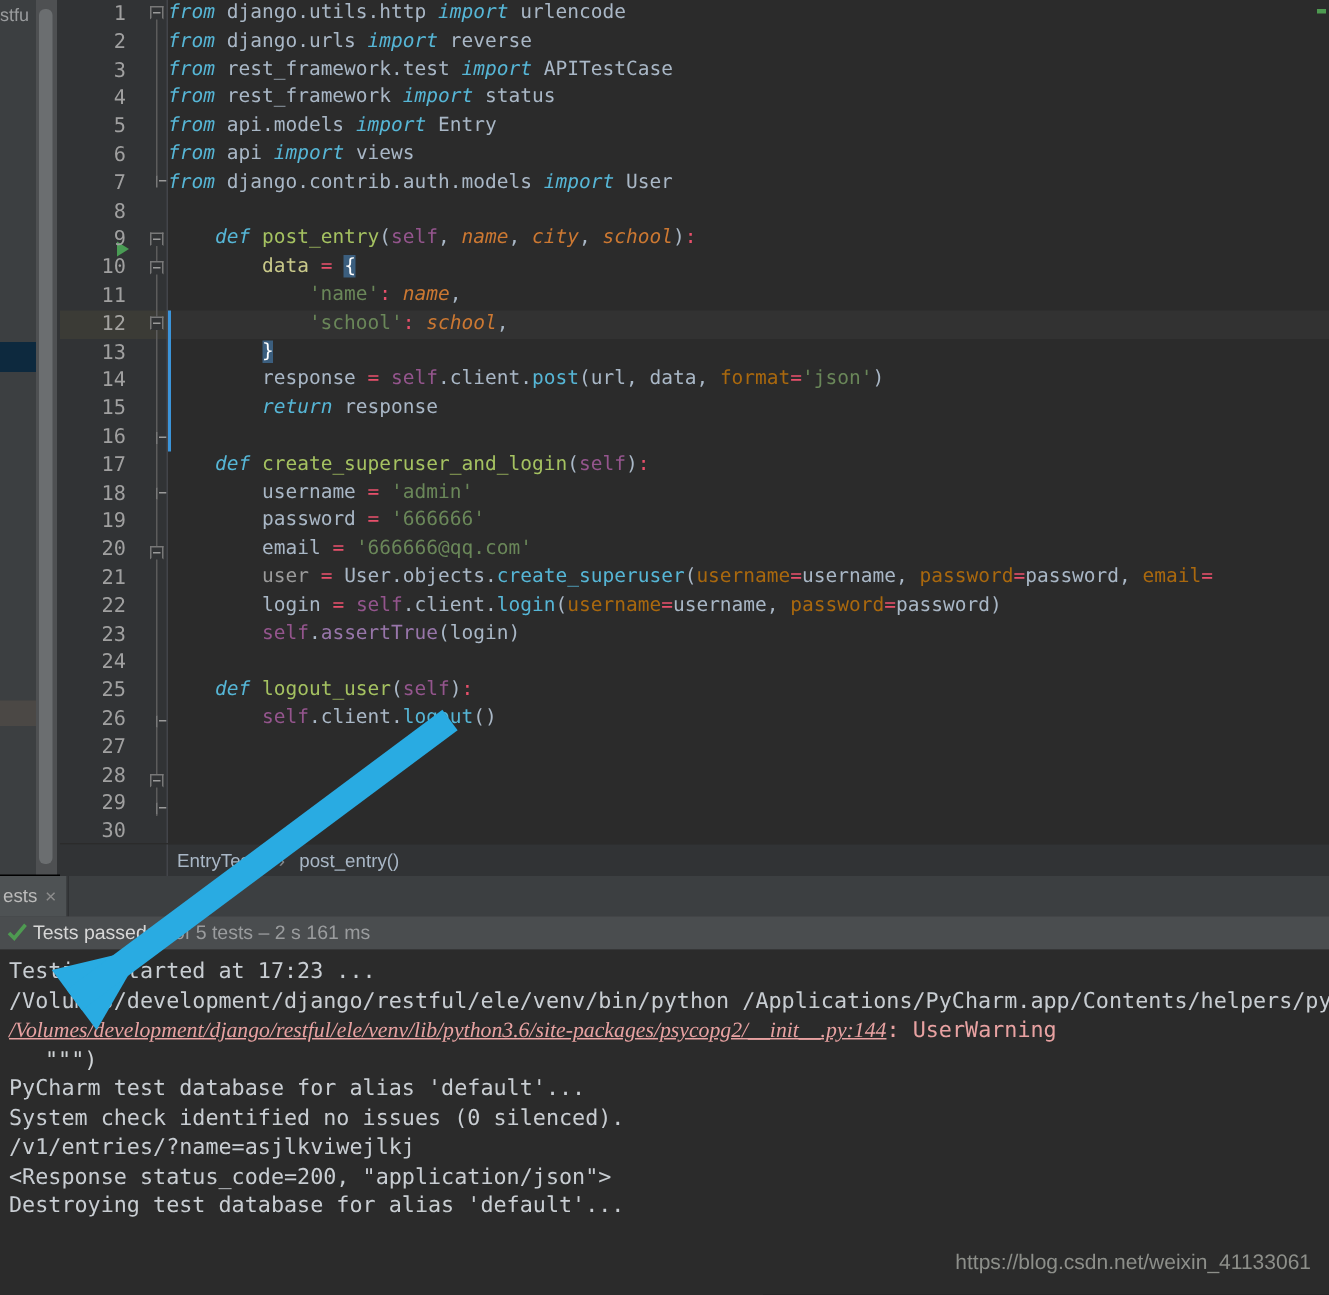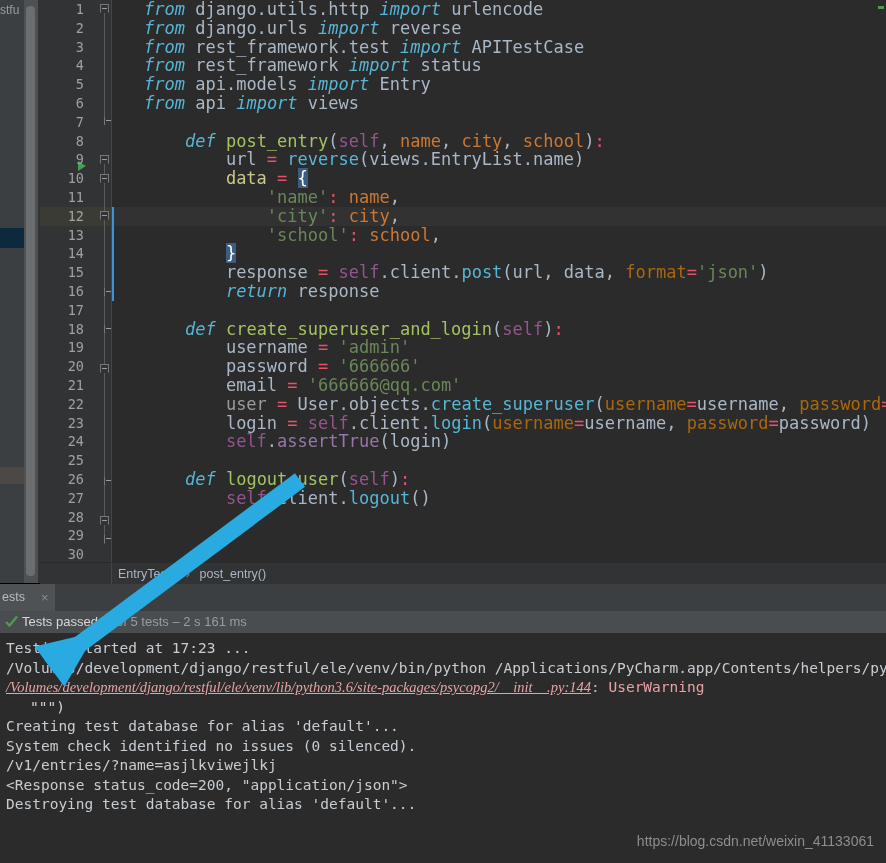--- a/index.html
+++ b/index.html
@@ -53,21 +53,21 @@
   }
   .gutter-sep {
     position: absolute; left: 71px; top: 0; width: 1px; height: 562px;
     background: #43454a;
   }
   .code-area {
     position: absolute; left: 72px; top: 0; right: 0; height: 562px;
   }
   .row {
     position: relative; height: 18.8px; line-height: 18.8px;
-    font-size: 17px; white-space: pre; margin-left: 32px;
+    font-size: 13px; white-space: pre;
   }
   .lnum {
     position: absolute; right: 0; width: 72px; height: 18.8px;
     line-height: 18.8px; text-align: right; padding-right: 28px;
     color: #a0a0a0; font-size: 13.5px;
     font-family: "DejaVu Sans Mono", monospace;
   }
   .lnum.cur { color: #a4a3a0; }
   .gutter-row { position: relative; height: 18.8px; }
   .cur-line-hl {
@@ -101,21 +101,21 @@
     border-left: 8px solid #499c54;
     border-top: 5px solid transparent;
     border-bottom: 5px solid transparent;
   }
   .caret-bar {
     position: absolute; left: 0; width: 2px; background: #3b94d9;
   }
   .kw2 { color: #56b6d6; font-style: italic; }
   .fn  { color: #56b6d6; }
   .self{ color: #94558d; }
-  .param { color: #cc7832; }
+  .param { color: #cc7832; font-style: italic; }
   .str { color: #6a8759; }
   .id  { color: #a9b7c6; }
   .op  { color: #e8506b; }
   .pn  { color: #a9b7c6; }
   .dim { color: #9b9b9b; }
   .kwa { color: #a9680e; }
   .green { color: #a5c261; }
   .blu { color: #9876aa; }
   .strk { color: #c9c98a; }
   .sel-brace { background: #3b5e7e; color: #ffffff; }
@@ -146,21 +146,21 @@
     background: #3c3f41;
   }
   .run-tabbar {
     position: absolute; left: 0; top: 0; right: 0; height: 27px;
     background: #3c3f41;
   }
   .run-tab {
     position: absolute; left: 0; top: 0; height: 27px; line-height: 27px;
     padding: 0 6px 0 2px; background: #4e5254;
     color: #bbbbbb; font-family: "Liberation Sans", sans-serif; font-size: 12.5px;
-    display: flex; align-items: center; gap: 16px;
+    display: flex; align-items: center; gap: 5px;
   }
   .tab-close { color: #8d8d8d; font-size: 13px; }
   .run-tab-right {
     position: absolute; left: 45px; top: 0; right: 0; height: 27px;
     background: #3c3f41; border-left: 1px solid #2f3133;
   }
   .status-strip {
     position: absolute; left: 0; top: 27px; right: 0; height: 22px;
     background: #4a4d4f;
   }
@@ -337,26 +337,25 @@
     <div class="code-area">
       <div class="cur-line-hl" style="top:206.8px"></div>
       <div class="caret-bar" style="top:206.8px; height:94px"></div>
 
       <div class="row" style="top:0"><span><span class="kw2">from</span> <span class="id">django.utils.http</span> <span class="kw2">import</span> <span class="id">urlencode</span></span></div>
       <div class="row"><span><span class="kw2">from</span> <span class="id">django.urls</span> <span class="kw2">import</span> <span class="id">reverse</span></span></div>
       <div class="row"><span><span class="kw2">from</span> <span class="id">rest_framework.test</span> <span class="kw2">import</span> <span class="id">APITestCase</span></span></div>
       <div class="row"><span><span class="kw2">from</span> <span class="id">rest_framework</span> <span class="kw2">import</span> <span class="id">status</span></span></div>
       <div class="row"><span><span class="kw2">from</span> <span class="id">api.models</span> <span class="kw2">import</span> <span class="id">Entry</span></span></div>
       <div class="row"><span><span class="kw2">from</span> <span class="id">api</span> <span class="kw2">import</span> <span class="id">views</span></span></div>
+      <div class="row"><span><span class="kw2">from</span> <span class="id">django.contrib.auth.models</span> <span class="kw2">import</span> <span class="id">User</span></span></div>
       <div class="row"><span></span></div>
       <div class="row"><span>    <span class="kw2">def</span> <span class="green">post_entry</span><span class="pn">(</span><span class="self">self</span><span class="pn">, </span><span class="param">name</span><span class="pn">, </span><span class="param">city</span><span class="pn">, </span><span class="param">school</span><span class="pn">)</span><span class="op">:</span></span></div>
-      <div class="row"><span>        <span class="id">url</span> <span class="op">=</span> <span class="fn">reverse</span><span class="pn">(</span><span class="id">views.EntryList.name</span><span class="pn">)</span></span></div>
       <div class="row"><span>        <span class="strk">data</span> <span class="op">=</span> <span class="sel-brace">{</span></span></div>
       <div class="row"><span>            <span class="str">'name'</span><span class="op">:</span> <span class="param">name</span><span class="pn">,</span></span></div>
-      <div class="row"><span>            <span class="str">'city'</span><span class="op">:</span> <span class="param">city</span><span class="pn">,</span></span></div>
       <div class="row"><span>            <span class="str">'school'</span><span class="op">:</span> <span class="param">school</span><span class="pn">,</span></span></div>
       <div class="row"><span>        <span class="sel-brace">}</span></span></div>
       <div class="row"><span>        <span class="id">response</span> <span class="op">=</span> <span class="self">self</span><span class="pn">.</span><span class="id">client</span><span class="pn">.</span><span class="fn">post</span><span class="pn">(</span><span class="id">url</span><span class="pn">, </span><span class="id">data</span><span class="pn">, </span><span class="kwa">format</span><span class="op">=</span><span class="str">'json'</span><span class="pn">)</span></span></div>
       <div class="row"><span>        <span class="kw2">return</span> <span class="id">response</span></span></div>
       <div class="row"><span></span></div>
       <div class="row"><span>    <span class="kw2">def</span> <span class="green">create_superuser_and_login</span><span class="pn">(</span><span class="self">self</span><span class="pn">)</span><span class="op">:</span></span></div>
       <div class="row"><span>        <span class="id">username</span> <span class="op">=</span> <span class="str">'admin'</span></span></div>
       <div class="row"><span>        <span class="id">password</span> <span class="op">=</span> <span class="str">'666666'</span></span></div>
       <div class="row"><span>        <span class="id">email</span> <span class="op">=</span> <span class="str">'666666@qq.com'</span></span></div>
       <div class="row"><span>        <span class="dim">user</span> <span class="op">=</span> <span class="id">User</span><span class="pn">.</span><span class="id">objects</span><span class="pn">.</span><span class="fn">create_superuser</span><span class="pn">(</span><span class="kwa">username</span><span class="op">=</span><span class="id">username</span><span class="pn">, </span><span class="kwa">password</span><span class="op">=</span><span class="id">password</span><span class="pn">, </span><span class="kwa">email</span><span class="op">=</span></span></div>
@@ -402,21 +401,21 @@
         <span class="muted">–</span>
         <span class="muted">2 s 161 ms</span>
       </div>
     </div>
 
     <div class="console">
       <div class="cline"><span>Testing started at 17:23 ...</span></div>
       <div class="cline"><span>/Volumes/development/django/restful/ele/venv/bin/python /Applications/PyCharm.app/Contents/helpers/pycharm/dja</span></div>
       <div class="cline"><span class="clink">/Volumes/development/django/restful/ele/venv/lib/python3.6/site-packages/psycopg2/__init__.py:144</span><span class="cwarn">: UserWarning</span></div>
       <div class="cline"><span class="ind cstr">""")</span></div>
-      <div class="cline"><span>Creating test database for alias 'default'...</span></div>
+      <div class="cline"><span>PyCharm test database for alias 'default'...</span></div>
       <div class="cline"><span>System check identified no issues (0 silenced).</span></div>
       <div class="cline"><span>/v1/entries/?name=asjlkviwejlkj</span></div>
       <div class="cline"><span>&lt;Response status_code=200, "application/json"&gt;</span></div>
       <div class="cline"><span>Destroying test database for alias 'default'...</span></div>
       <div class="cline"><span></span></div>
     </div>
   </div>
 
   <div class="watermark">https://blog.csdn.net/weixin_41133061</div>
 

